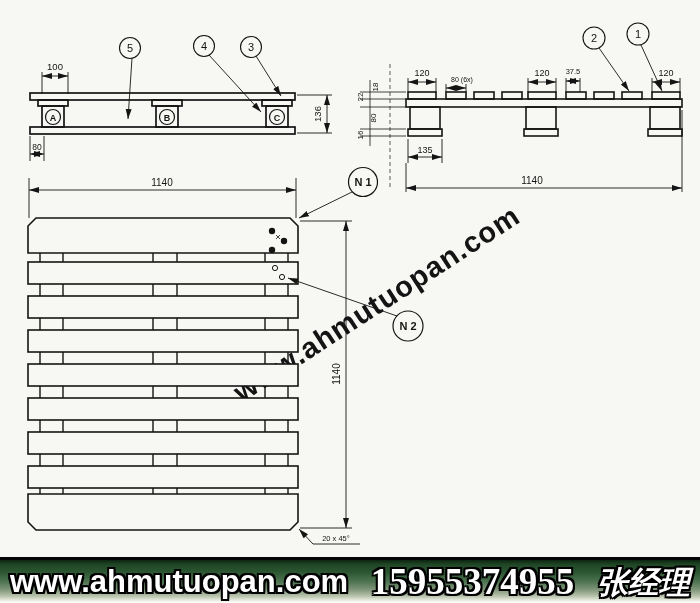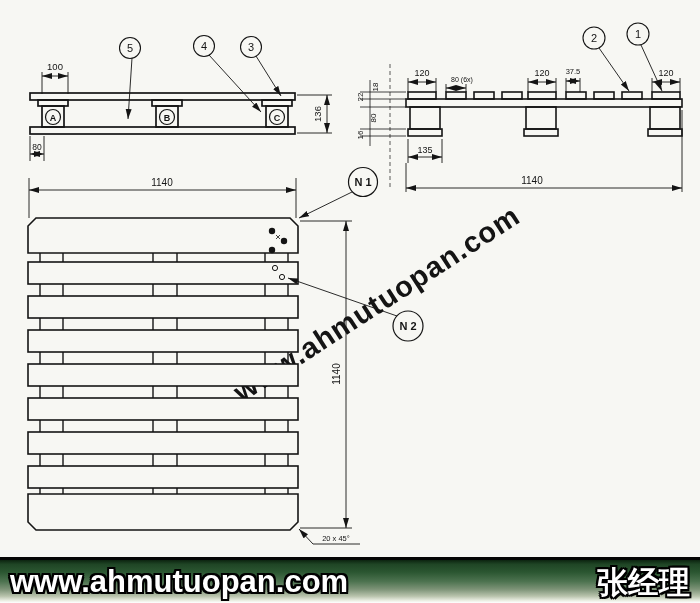--- a/index.html
+++ b/index.html
@@ -28,21 +28,21 @@
   .banner .outlined{
     color:#ffffff;
     text-shadow:
       -2px -2px 0 #000, 2px -2px 0 #000, -2px 2px 0 #000, 2px 2px 0 #000,
       -2px 0 0 #000, 2px 0 0 #000, 0 -2px 0 #000, 0 2px 0 #000;
     white-space:nowrap;
     line-height:46px;
   }
   .banner .website{font-size:31px;font-weight:bold;letter-spacing:0px;}
   .banner .phone{font-family:"Liberation Serif", serif;font-size:37px;font-weight:bold;}
-  .banner .contact{font-size:31px;font-weight:bold;font-family:"DejaVu Sans", sans-serif;}
+  .banner .contact{font-size:31px;font-weight:bold;font-style:italic;font-family:"DejaVu Sans", sans-serif;}
 </style>
 </head>
 <body>
 
 <div class="page">
 
   <svg class="drawing" width="700" height="557" viewBox="0 0 700 557">
     <defs>
       <marker id="arr" markerWidth="11" markerHeight="8" refX="10" refY="3" orient="auto-start-reverse" markerUnits="userSpaceOnUse">
         <path d="M0,0 L10,3 L0,6 Z" fill="#141414"></path>
@@ -240,16 +240,17 @@
     <text transform="rotate(-90 340 374)" x="340" y="374" font-size="10" text-anchor="middle">1140</text>
 
     <g stroke="#141414" stroke-width="0.9" fill="none">
       <path d="M360,544 L313,544 L299,529" marker-end="url(#arr)"></path>
     </g>
     <text x="336" y="541" font-size="7.5" text-anchor="middle">20 x 45°</text>
   </svg>
 
   <div class="banner">
     <span class="outlined website">www.ahmutuopan.com</span>
+    <span class="outlined phone">15955374955</span>
     <span class="outlined contact">张经理</span>
   </div>
 
 </div>
 
 </body></html>

